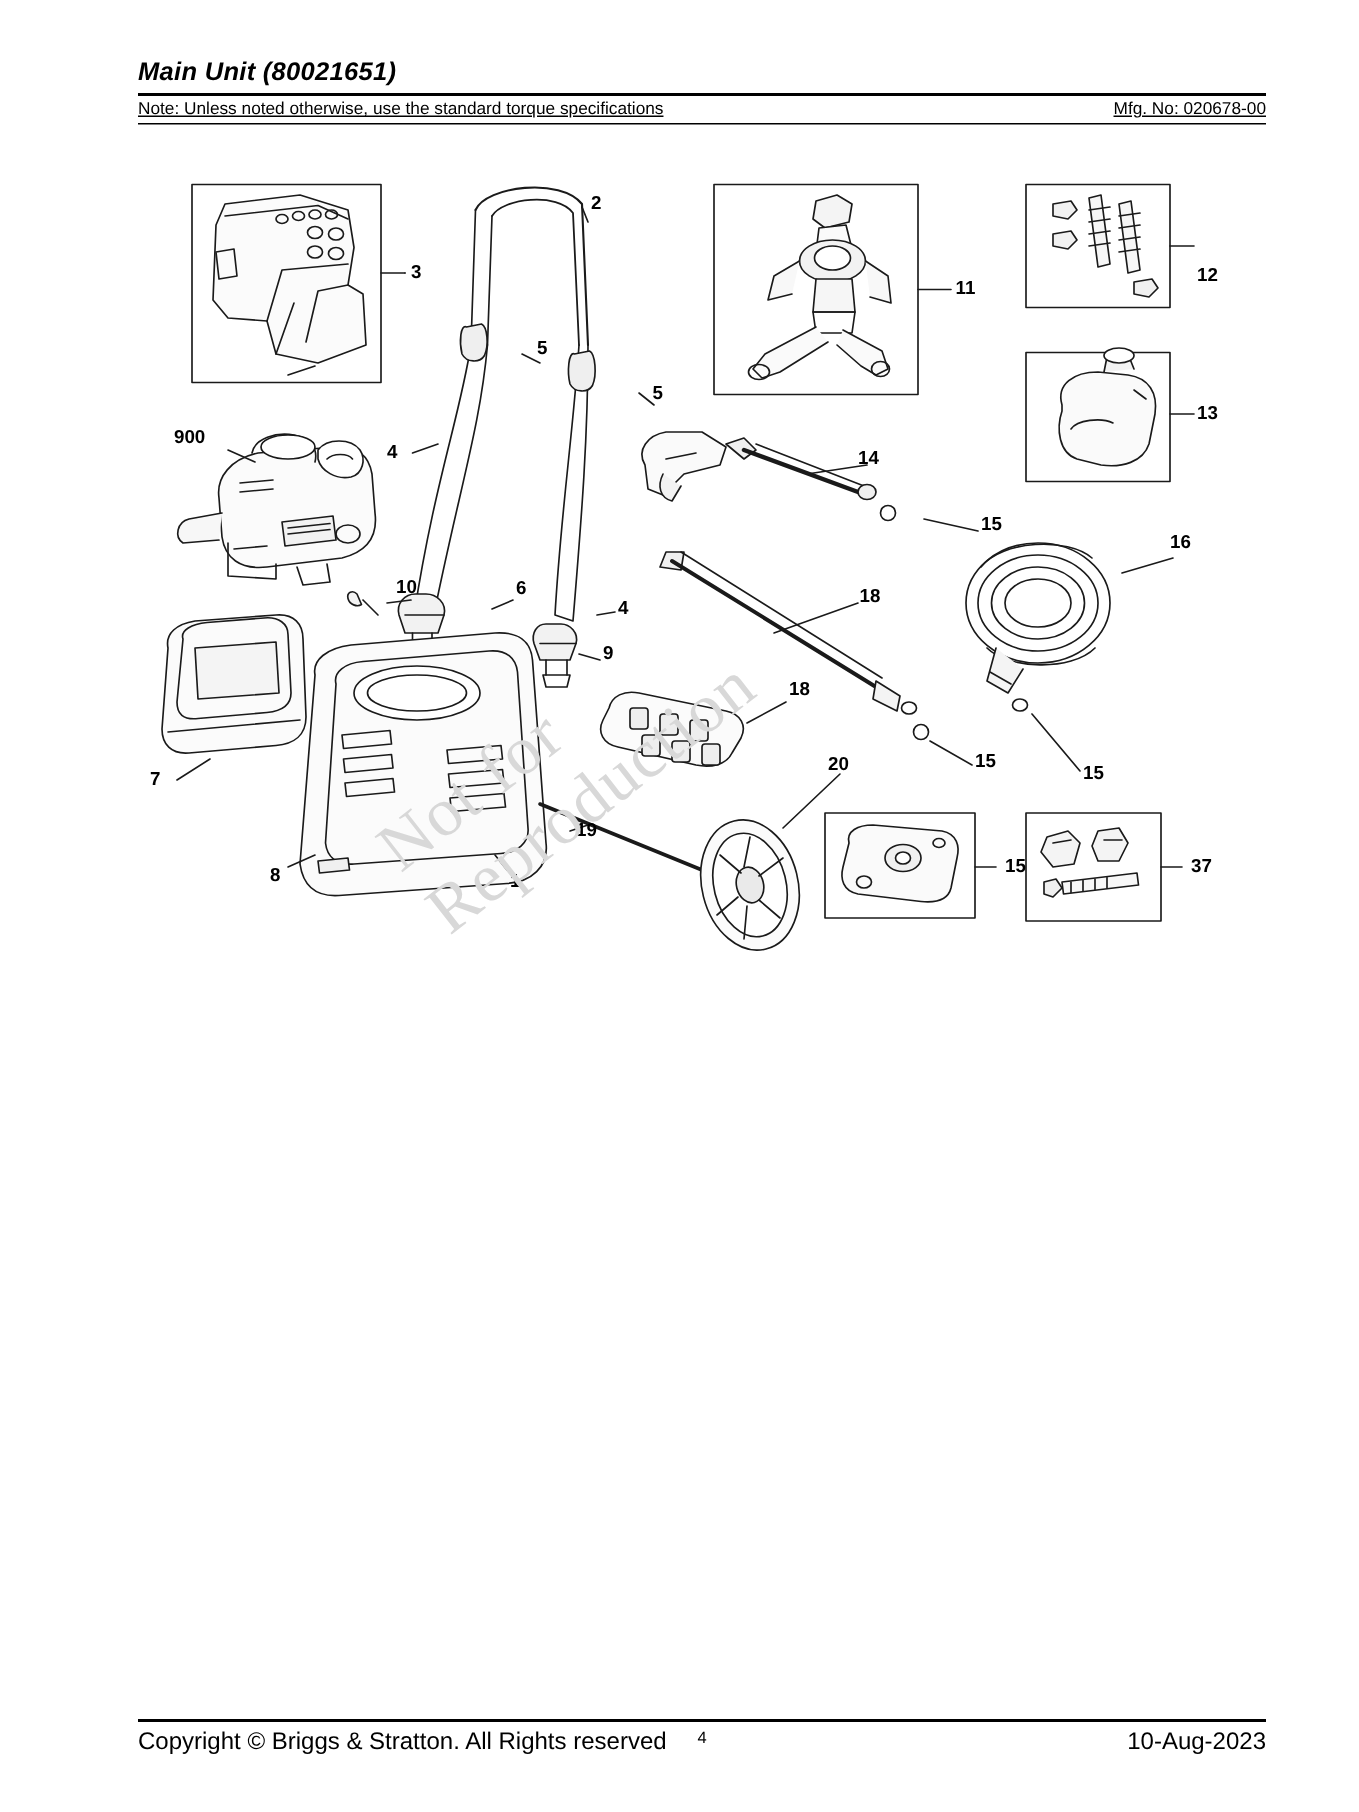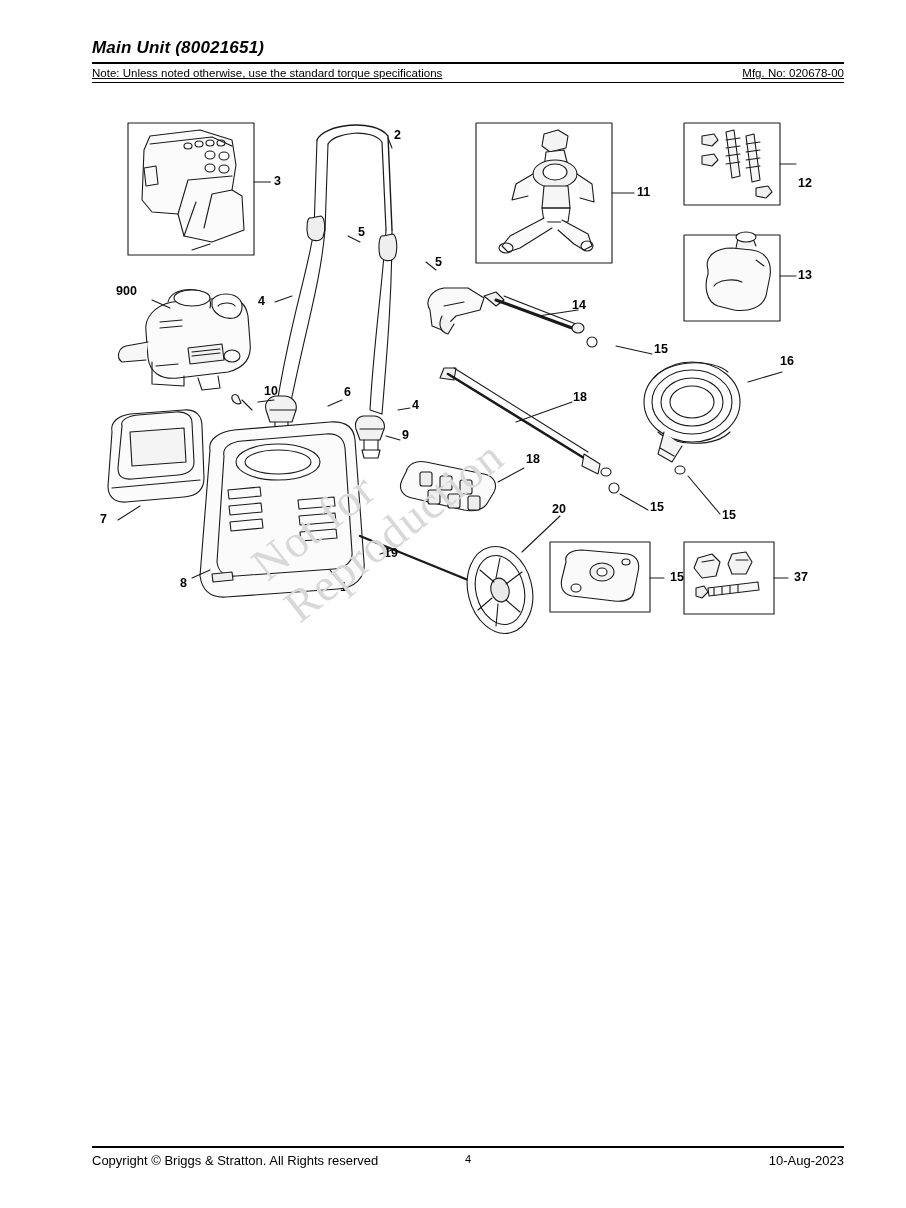--- a/index.html
+++ b/index.html
@@ -59,21 +59,21 @@
     top: 1146px;
     width: 752px;
   }
   .footer .rule-thick {
     border-top: 2px solid #000;
   }
   .footer-row {
     display: flex;
     justify-content: space-between;
     align-items: baseline;
-    font-size: 13px;
+    font-size: 16px;
     padding-top: 5px;
   }
   .footer-center {
     position: absolute;
     left: 0; right: 0;
     text-align: center;
     font-size: 11px;
     top: 5px;
     pointer-events: none;
   }

